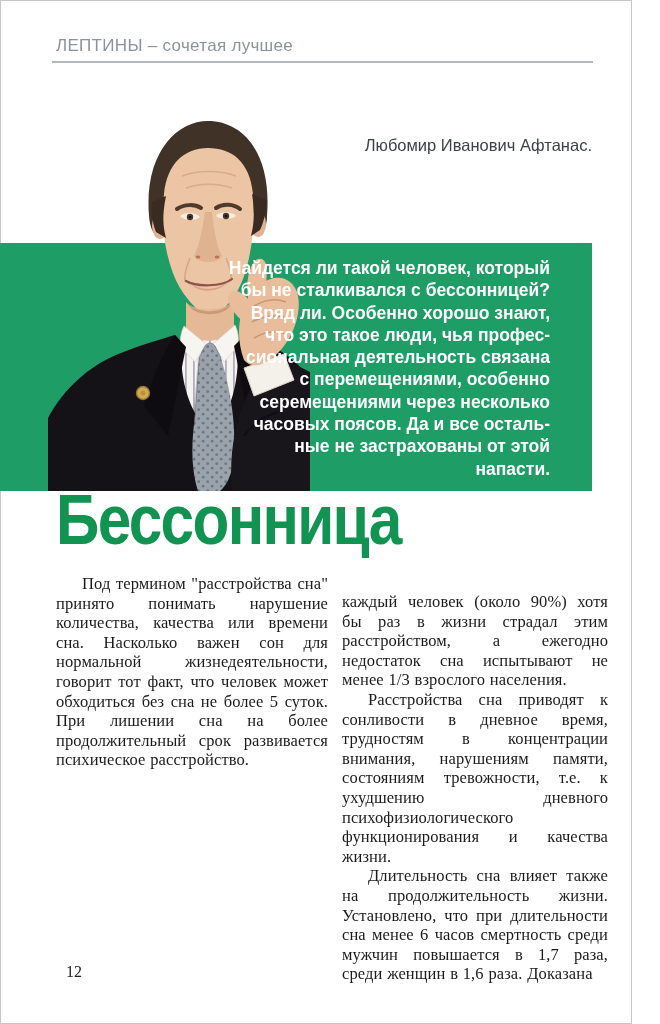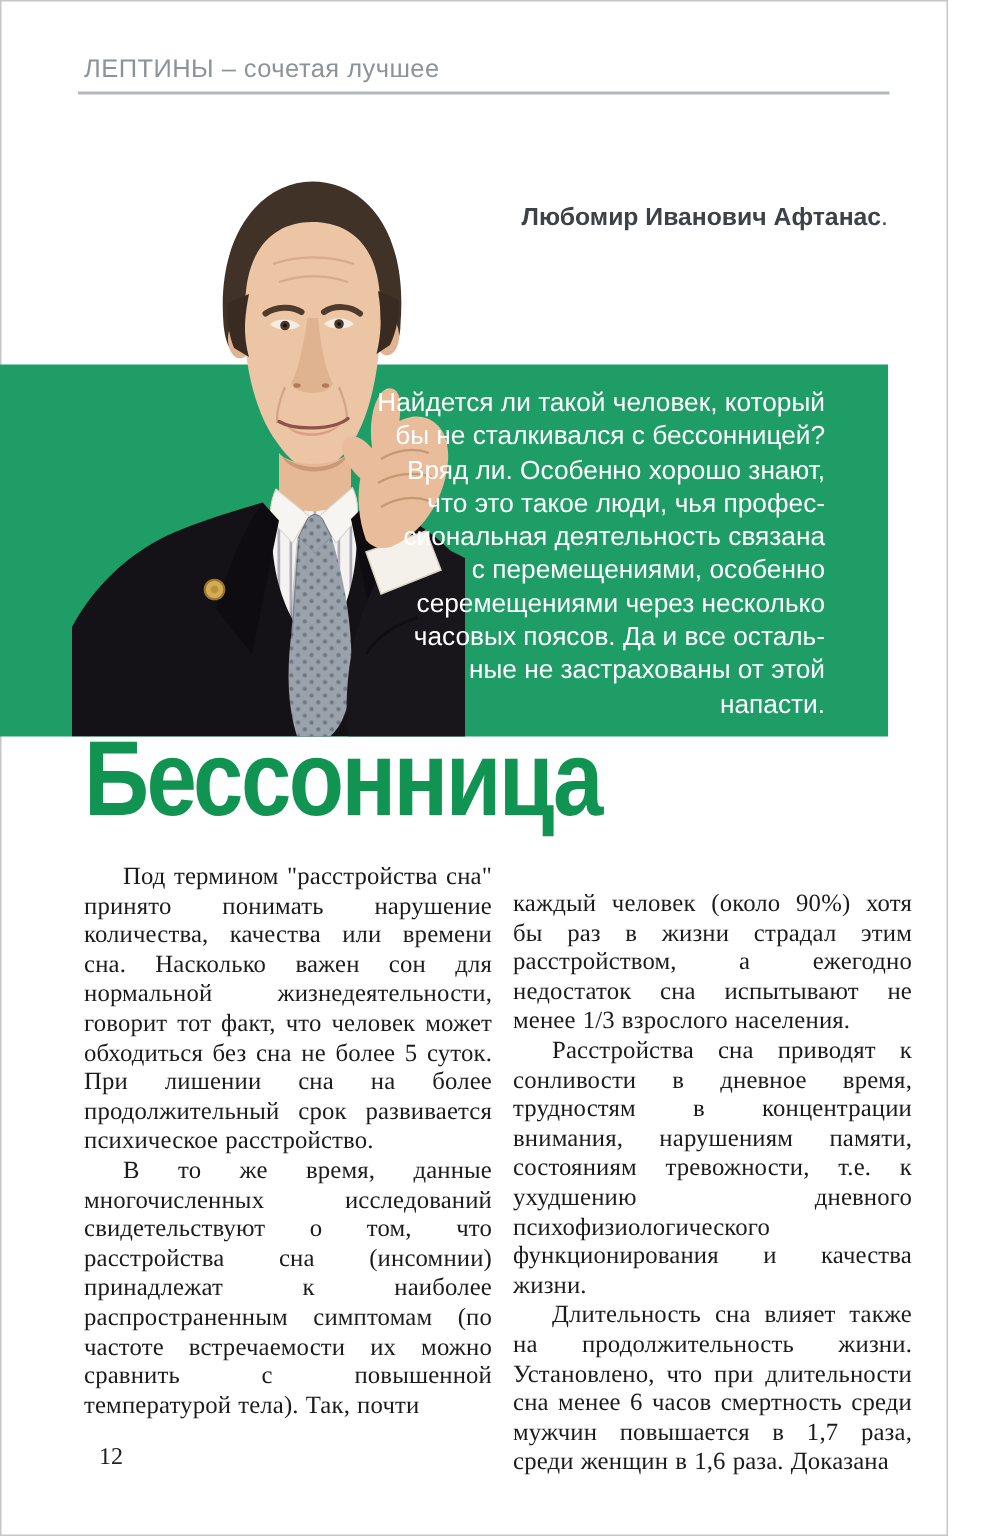--- a/index.html
+++ b/index.html
@@ -22,28 +22,28 @@
     font-size:17px;color:var(--header-gray);letter-spacing:.3px;
   }
   .header-rule{
     position:absolute;left:52px;top:61px;width:541px;height:2px;
     background:var(--rule-gray);
   }
   .byline{
     position:absolute;right:40px;top:111px;width:370px;
     text-align:right;font-size:16.5px;line-height:22.5px;color:var(--byline-text);
   }
-  .byline .name{font-weight:bold;}
+  .byline .name{font-weight:normal;}
   .green-box{
     position:absolute;left:0;top:243px;width:592px;height:248px;
     background:var(--green-box);
   }
   .quote{
     position:absolute;right:82px;top:257px;width:340px;
-    text-align:right;font-size:17.5px;line-height:22.3px;color:var(--quote-text);
+    text-align:right;font-size:17.5px;line-height:22.3px;color:var(--quote-text);font-weight:bold;
   }
   .portrait{position:absolute;left:48px;top:106px;width:262px;height:385px;}
   .headline{
     position:absolute;left:56px;top:484px;
     font-size:71px;font-weight:bold;letter-spacing:-2px;line-height:1;
     color:var(--headline-green);
     transform:scaleX(.85);transform-origin:left top;white-space:nowrap;
   }
   .article{
     position:absolute;left:56px;top:574px;width:552px;height:392px;
@@ -157,21 +157,20 @@
     </svg>
   </div>
 
   <div class="quote">Найдется ли такой человек, который<br>бы не сталкивался с бессонницей?<br>Вряд ли. Особенно хорошо знают,<br>что это такое люди, чья профес-<br>сиональная деятельность связана<br>с перемещениями, особенно<br>серемещениями через несколько<br>часовых поясов. Да и все осталь-<br>ные не застрахованы от этой<br>напасти.</div>
 
   <div class="headline">Бессонница</div>
 
   <div class="article">
     <div class="col col-left">
         <p class="">Под термином "расстройства сна" принято понимать нарушение количества, качества или времени сна. Насколько важен сон для нормальной жизнедеятельности, говорит тот факт, что человек может обходиться без сна не более 5 суток. При лишении сна на более продолжительный срок развивается психическое расстройство.</p>
-        <p class="">В то же время, данные многочисленных исследований свидетельствуют о том, что расстройства сна (инсомнии) принадлежат к наиболее распространенным симптомам (по частоте встречаемости их можно сравнить с повышенной температурой тела). Так, почти</p>
       </div>
     <div class="col col-right">
         <p class="cont">каждый человек (около 90%) хотя бы раз в жизни страдал этим расстройством, а ежегодно недостаток сна испытывают не менее 1/3 взрослого населения.</p>
         <p class="">Расстройства сна приводят к сонливости в дневное время, трудностям в концентрации внимания, нарушениям памяти, состояниям тревожности, т.е. к ухудшению дневного психофизиологического функционирования и качества жизни.</p>
         <p class="">Длительность сна влияет также на продолжительность жизни. Установлено, что при длительности сна менее 6 часов смертность среди мужчин повышается в 1,7 раза, среди женщин в 1,6 раза. Доказана</p>
       </div>
   </div>
 
   <div class="page-number">12</div>
 

